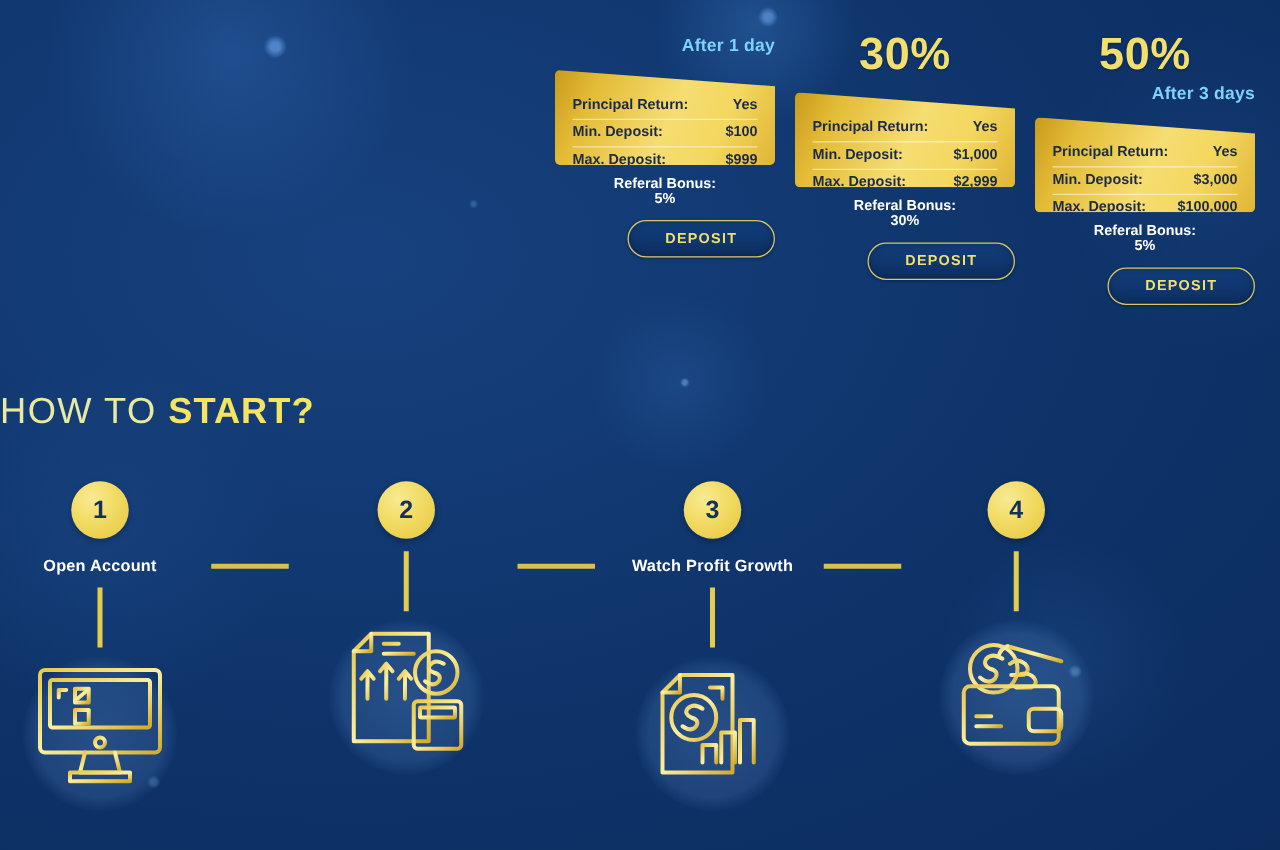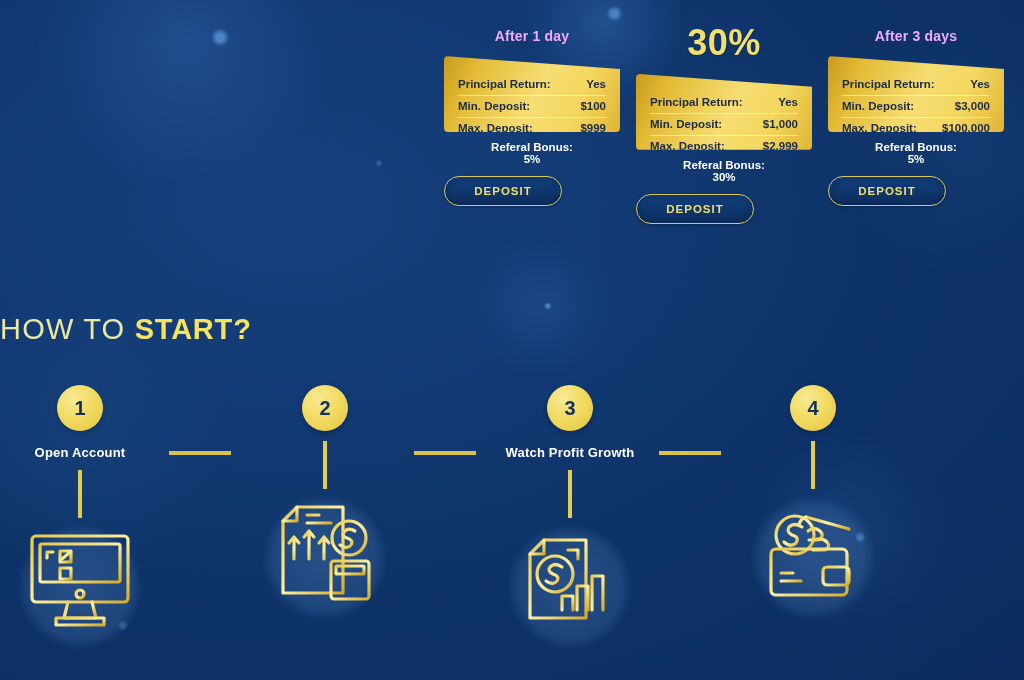--- a/index.html
+++ b/index.html
@@ -36,21 +36,21 @@
 
   
   #plans{ position:absolute; left:444px; top:24px; width:560px; display:flex; gap:16px; }
   .plan{ width:176px; position:relative; }
   .plan .pct{
     text-align:center; font-size:36px; font-weight:bold; color:#f3df6d;
     letter-spacing:.5px; line-height:1.05;
     text-shadow:0 1px 2px rgba(0,0,0,.30);
   }
   .plan .after{
-    text-align:center; font-size:14px; font-weight:bold; color:#f0abfc;
+    text-align:right; font-size:14px; font-weight:bold; color:#7dd3fc;
     margin-top:4px; letter-spacing:.2px;
   }
   .panel{
     position:relative; margin-top:12px; height:76px;
     background:linear-gradient(115deg,#c99a1c 0%,#e3bb36 18%,#f6dd72 52%,#f3d75f 74%,#e0b433 100%);
     clip-path:polygon(0 0, 100% 13px, 100% 100%, 0 100%);
     border-radius:4px;
     box-shadow:0 2px 6px rgba(0,0,0,.25);
     padding:18px 14px 0 14px;
   }
@@ -59,21 +59,21 @@
     font-size:11.5px; font-weight:bold; color:#1b2a46;
     padding:4px 0 5px 0;
   }
   .row.div{ border-bottom:1px solid rgba(255,255,255,.55); }
   .bonus{
     display:flex; justify-content:space-between; align-items:center;
     font-size:11.5px; font-weight:bold; color:#ffffff;
     padding:9px 14px 0 14px;
     flex-direction:column;
   }
-  .dep-wrap{ display:flex; justify-content:flex-start; margin-top:11px; }
+  .dep-wrap{ display:flex; justify-content:flex-end; margin-top:11px; }
   .deposit{
     width:118px; height:30px; border-radius:16px;
     border:1.5px solid #d9c765;
     background:linear-gradient(180deg,#123f7d 0%,#0d2f61 100%);
     color:#f3df6d; font-size:11.5px; font-weight:bold; letter-spacing:1px;
     display:flex; align-items:center; justify-content:center;
     cursor:pointer;
     box-shadow:0 1px 3px rgba(0,0,0,.3), inset 0 0 8px rgba(0,0,0,.25);
   }
 
@@ -167,20 +167,21 @@
     <div class="bonus">
       <span>Referal Bonus:</span>
       <span>30%</span>
     </div>
     <div class="dep-wrap">
       <div class="deposit">DEPOSIT</div>
     </div>
   </div>
 
   <div class="plan">
+    <div class="pct">50%</div>
     <div class="after">After 3 days</div>
     <div class="panel">
       <div class="row div">
         <span>Principal Return:</span>
         <span>Yes</span>
       </div>
       <div class="row div">
         <span>Min. Deposit:</span>
         <span>$3,000</span>
       </div>

